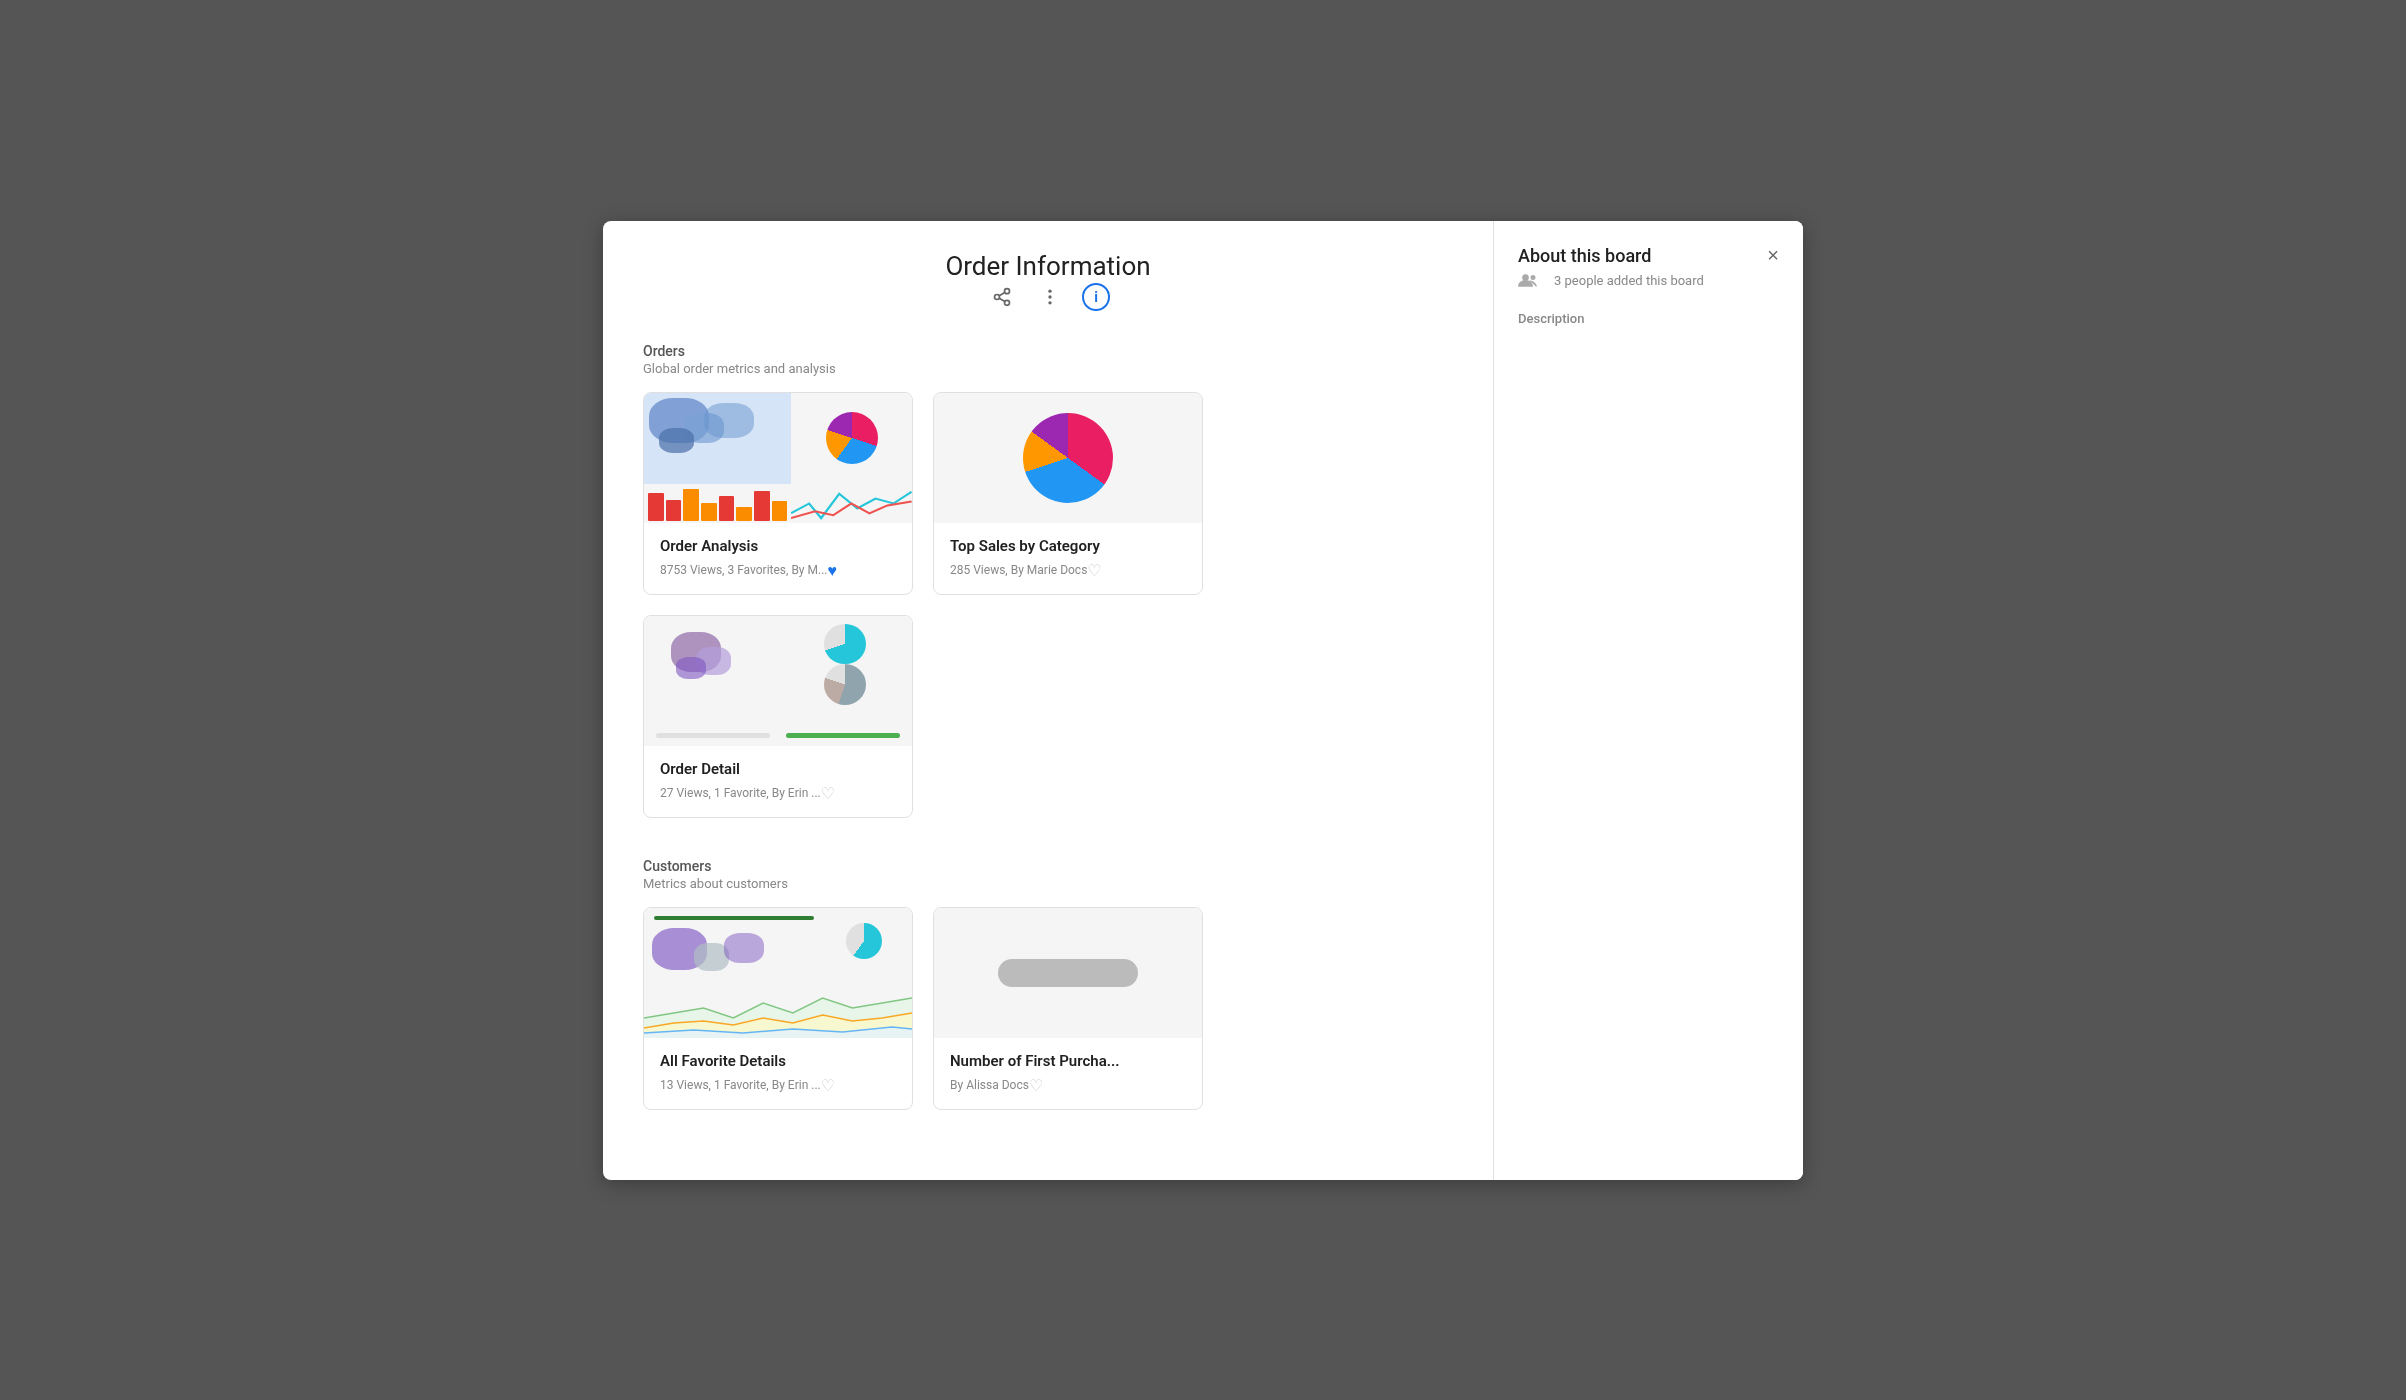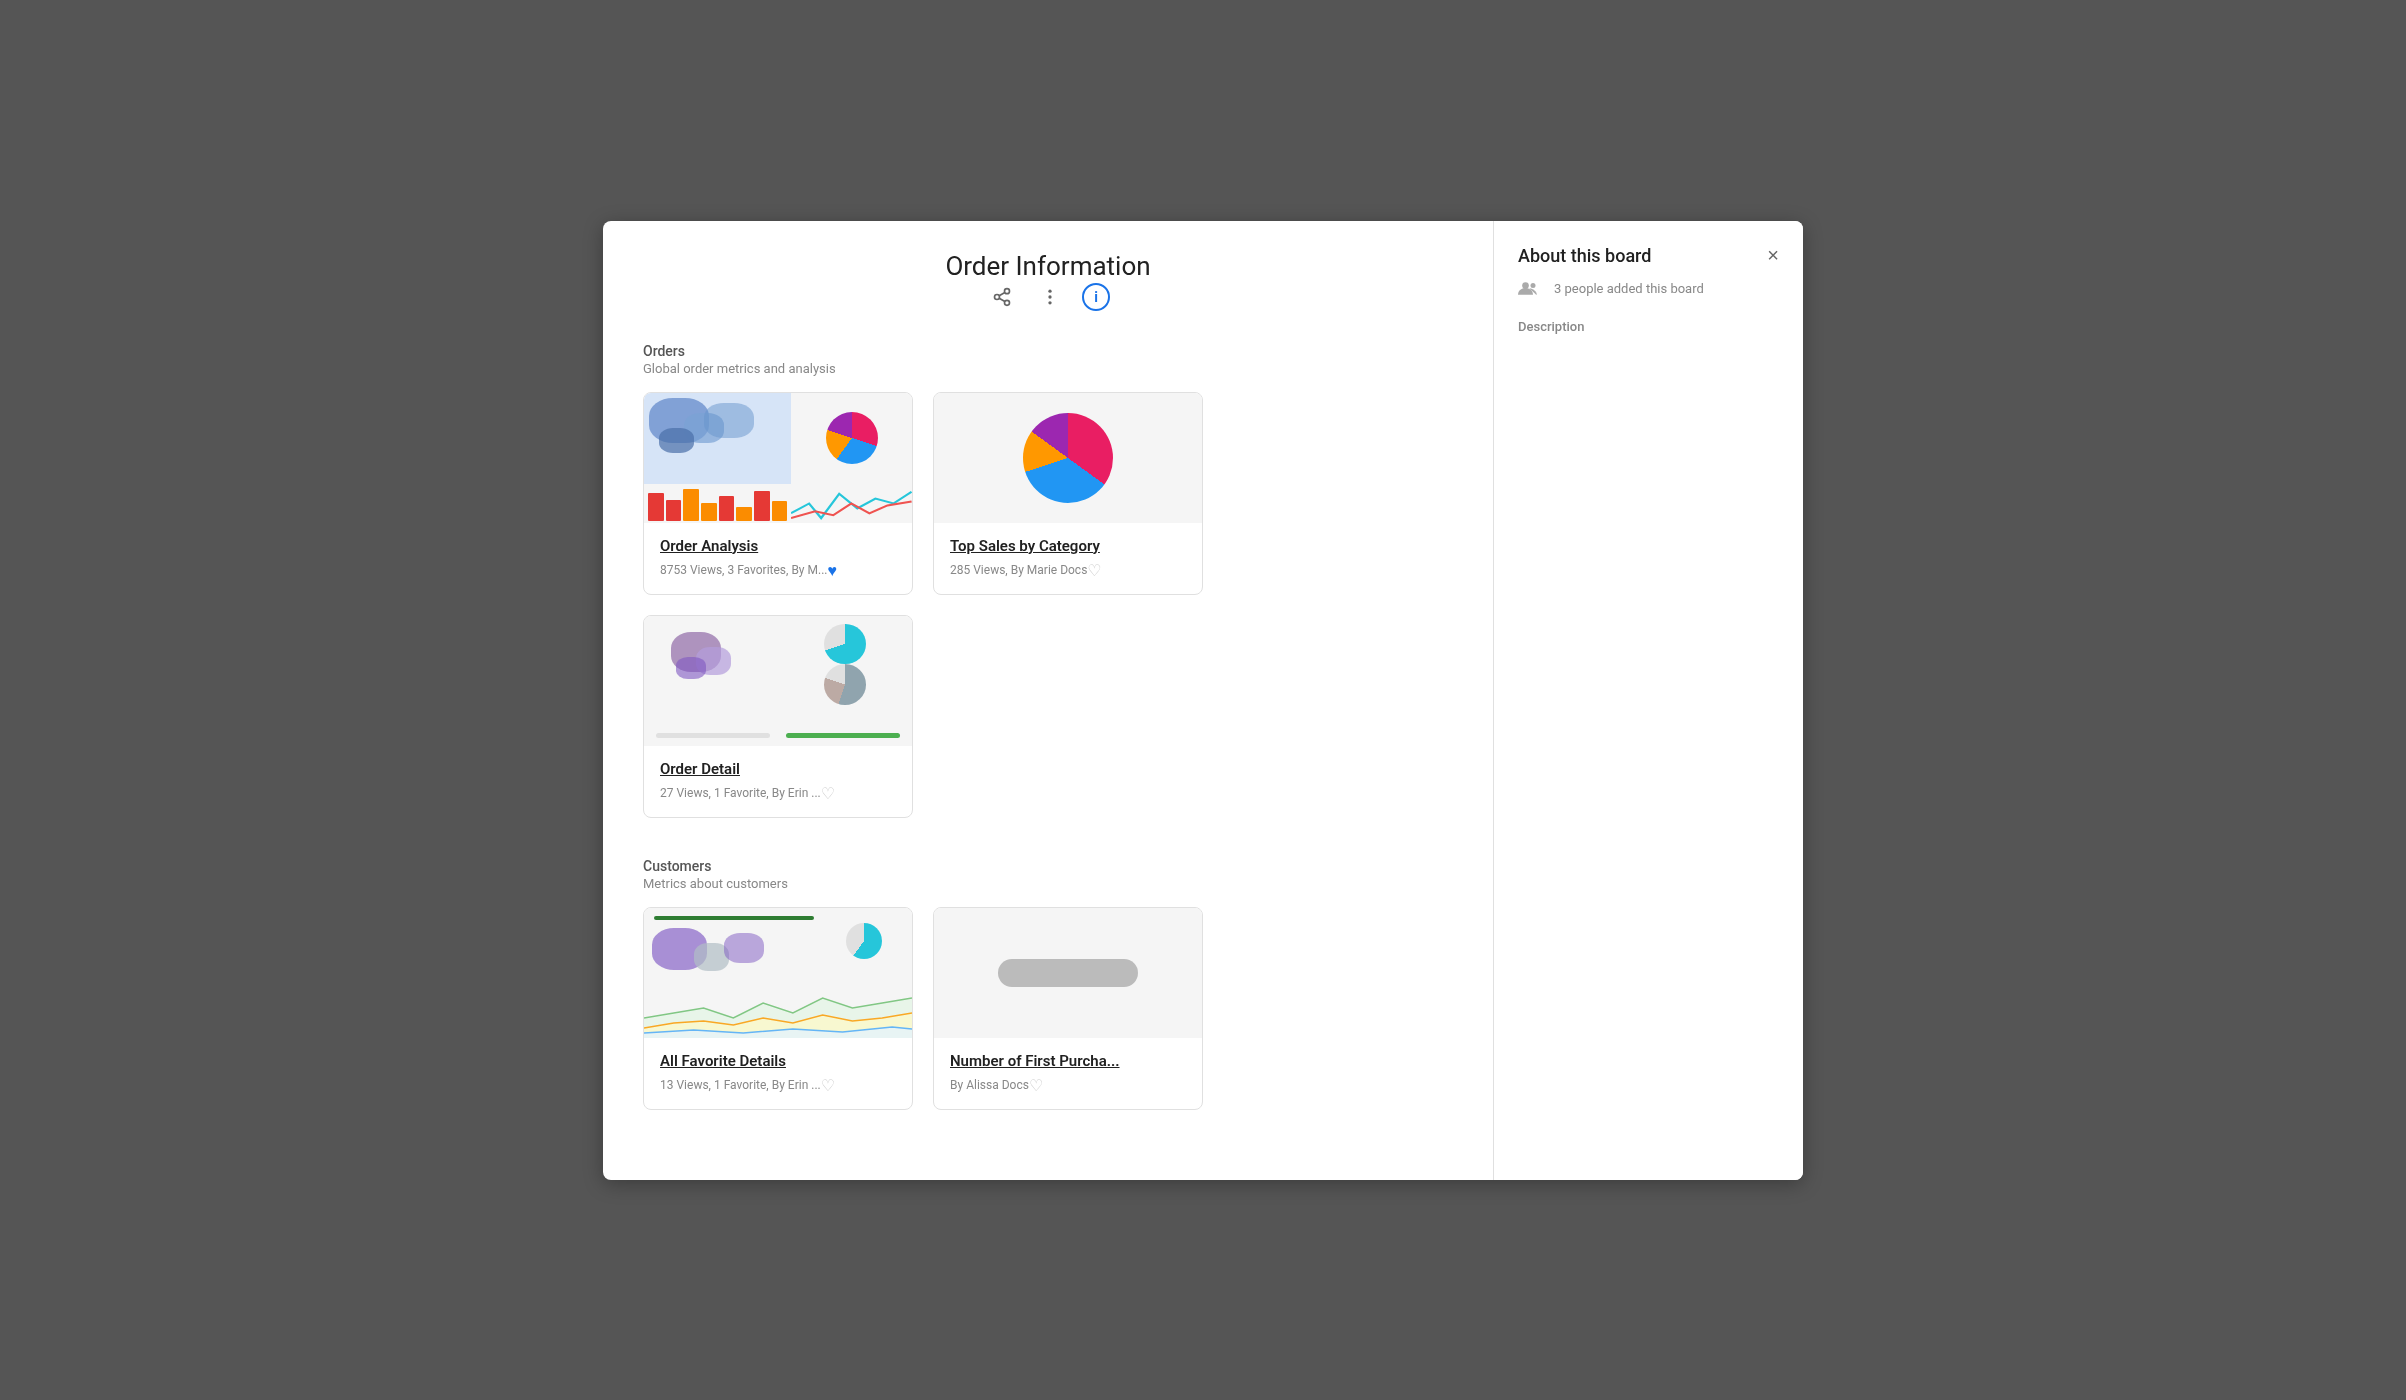--- a/index.html
+++ b/index.html
@@ -105,21 +105,20 @@
       overflow: hidden;
     }
     .card-body {
       padding: 14px 16px;
     }
     .card-title {
       font-size: 15px;
       font-weight: 600;
       color: #212121;
       margin-bottom: 6px;
-      text-decoration: underline;
     }
     .card-meta {
       font-size: 12px;
       color: #888;
       display: flex;
       align-items: center;
       justify-content: flex-start;
     }
     .heart-icon {
       color: #ccc;
@@ -131,21 +130,21 @@
     .sidebar {
       width: 310px;
       border-left: 1px solid #e0e0e0;
       padding: 24px;
       background: #fff;
     }
     .sidebar-header {
       display: flex;
       align-items: center;
       justify-content: space-between;
-      margin-bottom: 12px;
+      margin-bottom: 4px;
     }
     .sidebar-title {
       font-size: 18px;
       font-weight: 500;
       color: #212121;
     }
     .close-btn {
       background: none;
       border: none;
       cursor: pointer;

